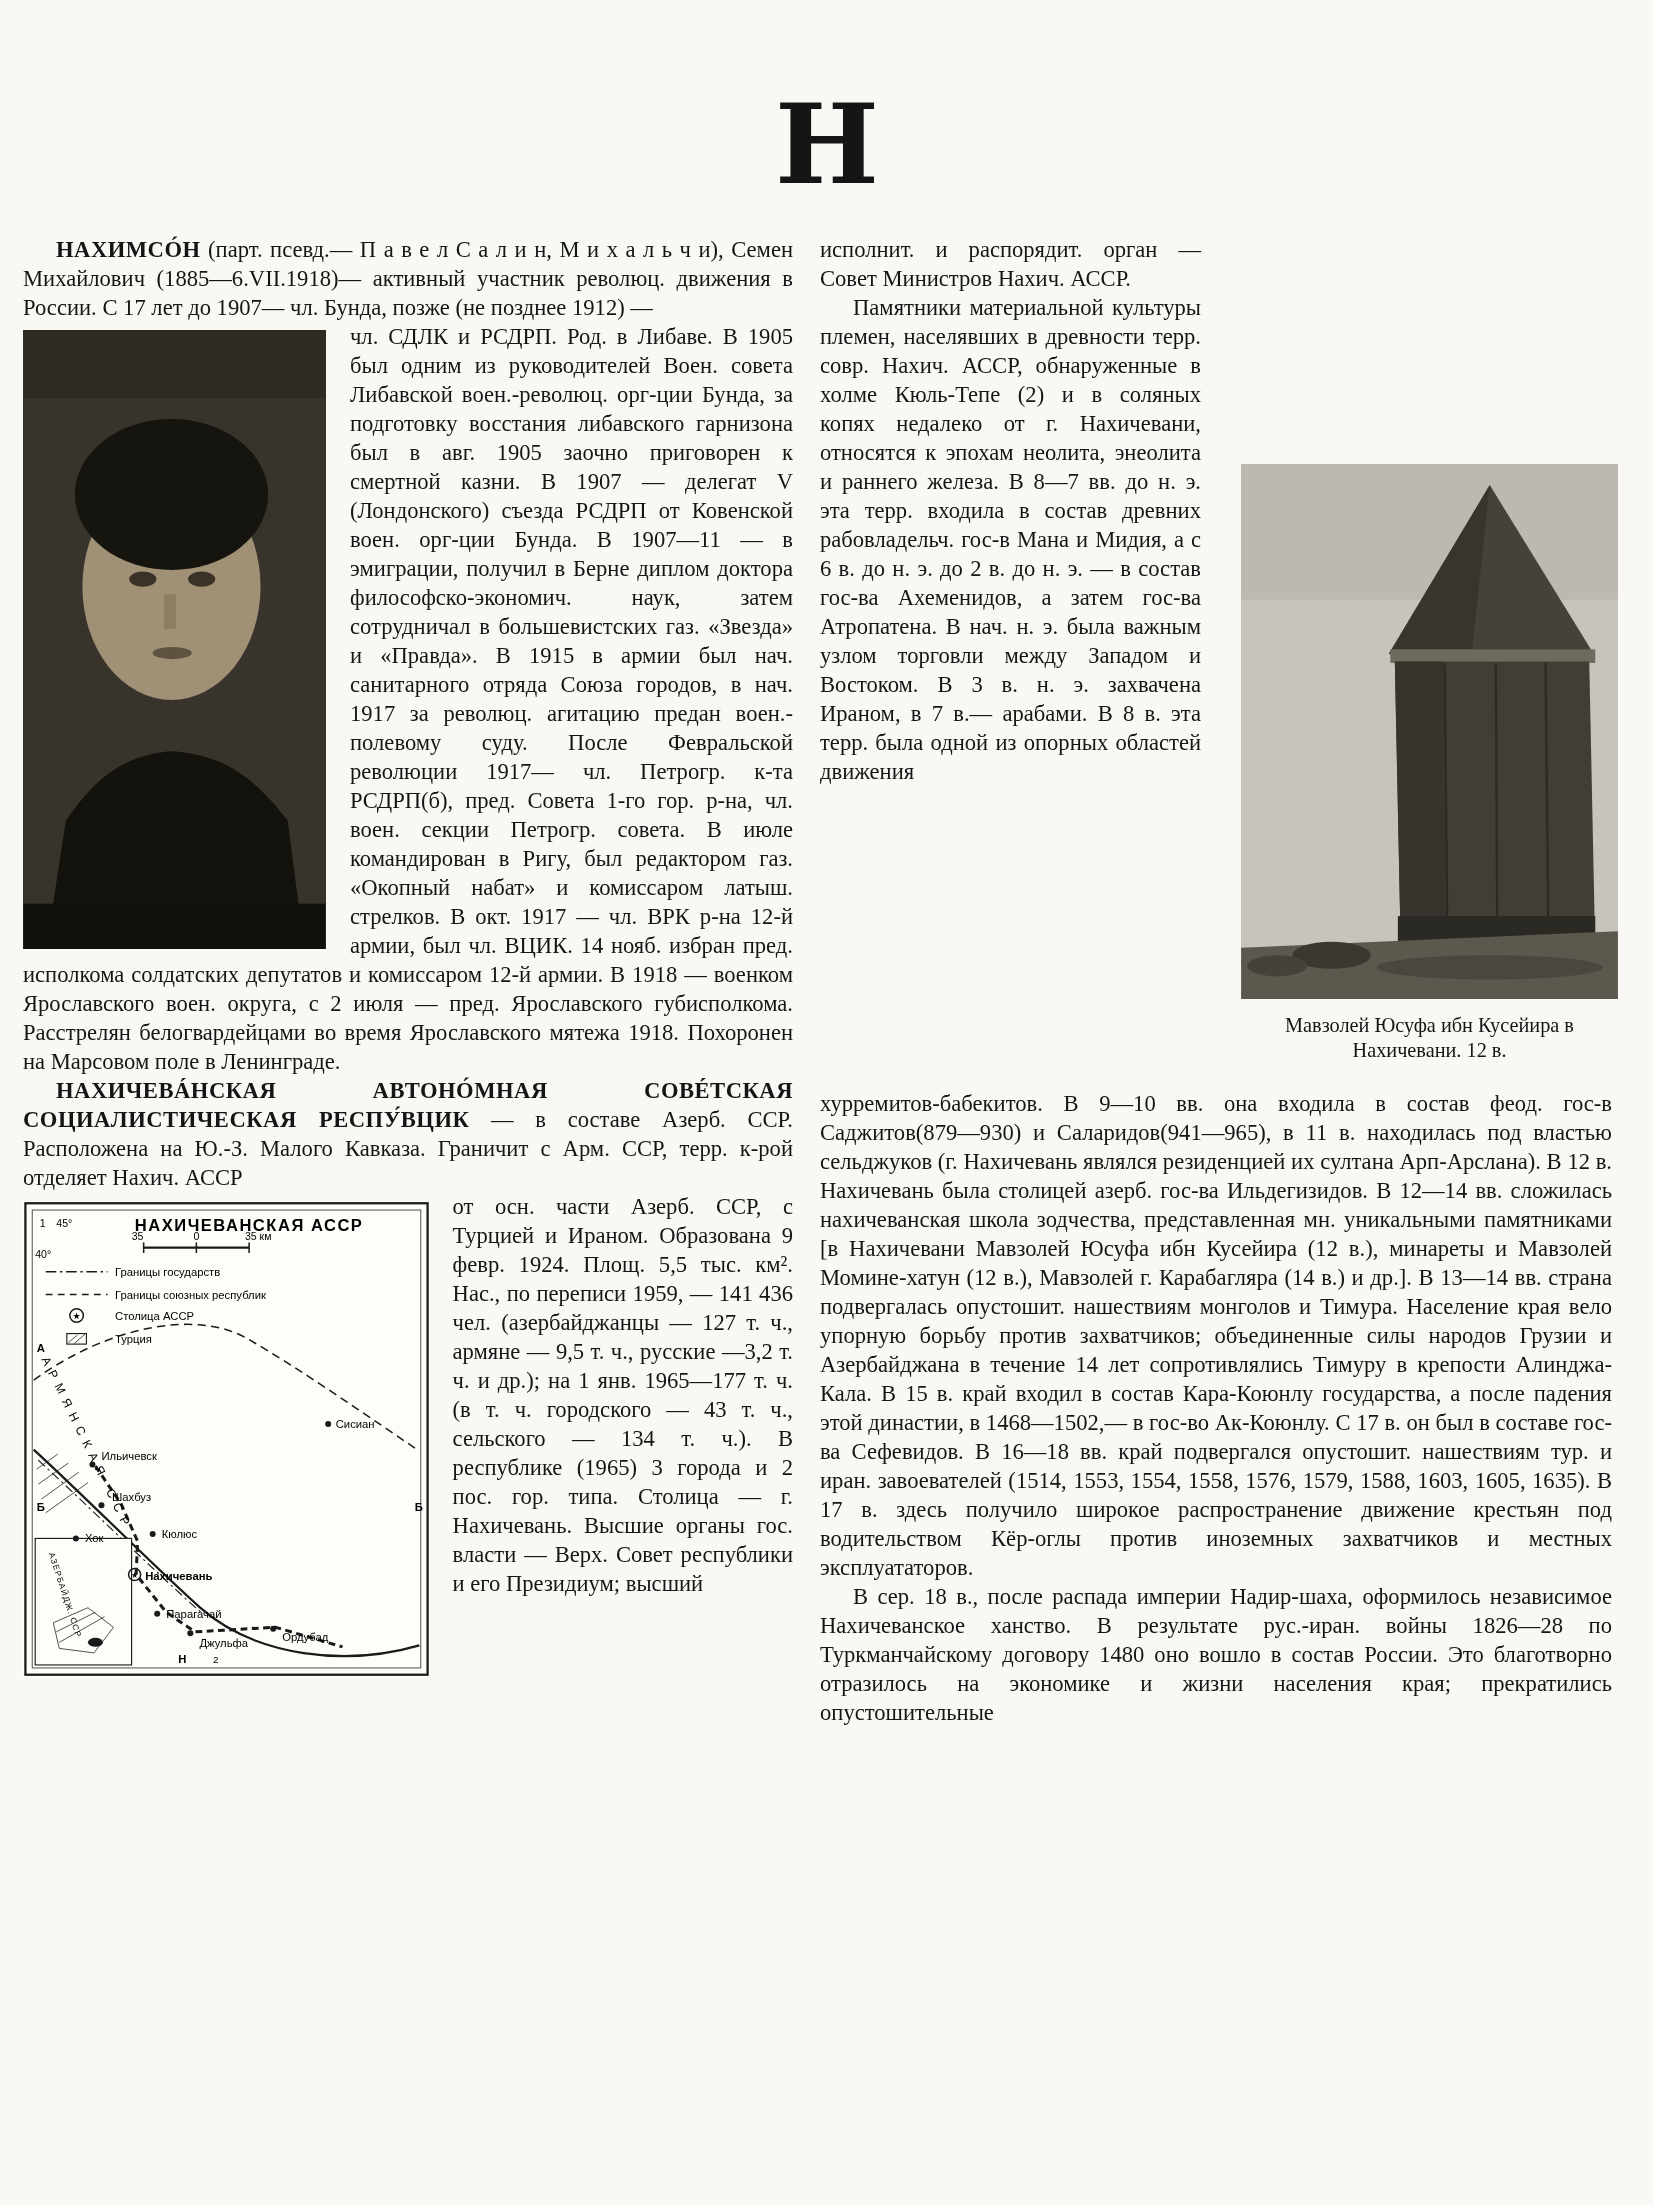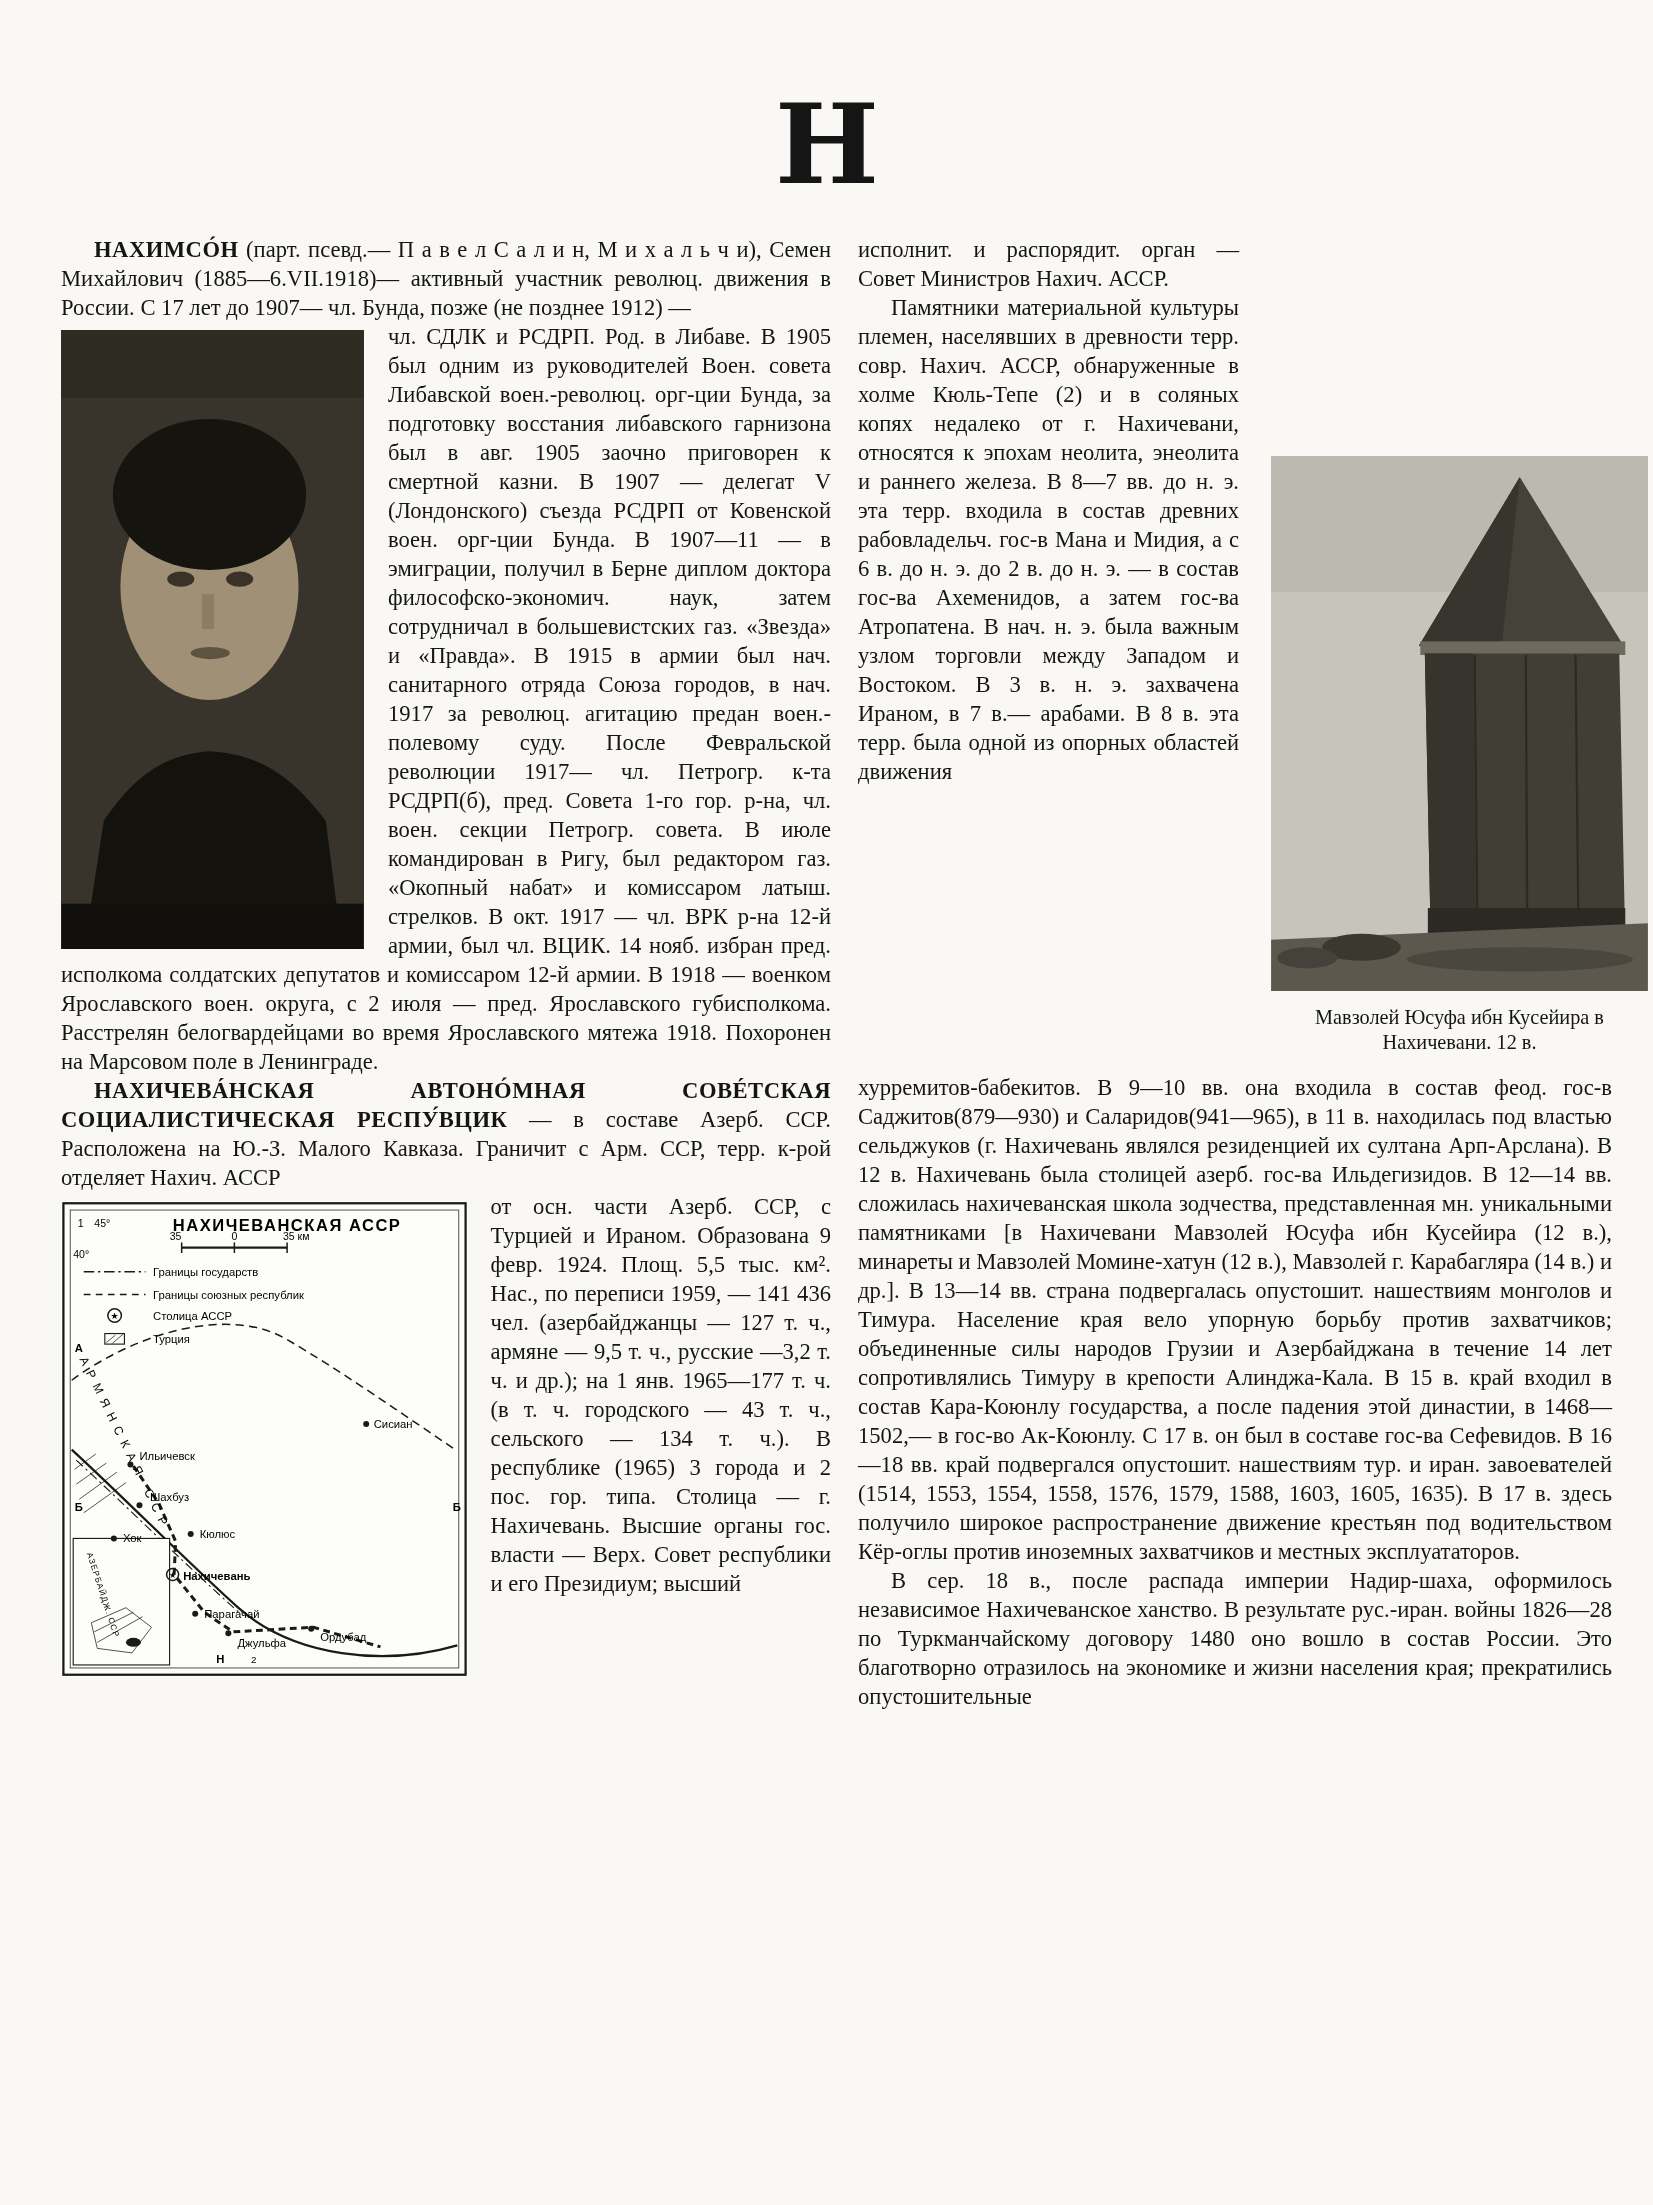--- a/index.html
+++ b/index.html
@@ -7,38 +7,38 @@
   .page {
     width:1654px; height:2205px; margin:0 auto; overflow:hidden; position:relative;
     background:#f9f8f4; color:#151515;
     font-family:"Liberation Serif","DejaVu Serif",serif;
     font-size:22.6px; line-height:29px;
   }
   .big-letter {
     text-align:center; padding-top:90px; font-size:110px; line-height:1;
     font-weight:bold; font-family:"DejaVu Serif",serif;
   }
-  .columns { display:flex; gap:27px; padding:35px 42px 0 61px; }
+  .columns { display:flex; gap:27px; padding:35px 42px 0 23px; }
   .col-left { width:770px; flex:none; }
   .col-right { flex:1; min-width:0; }
   p { margin:0; text-align:justify; }
   .indent { text-indent:33px; }
   .article-title { font-weight:bold; letter-spacing:0.5px; }
   .portrait {
     float:left; width:303px; height:619px; margin:7.5px 24px 7.5px 0;
     background:#35322a;
   }
   .map-figure {
     float:left; width:407px; height:476px; margin:9px 22.6px 6px 0;
     background:#fdfdfa;
   }
   .portrait svg, .photo svg, .map-figure svg { display:block; width:100%; height:100%; }
   .right-top { display:flex; gap:28px; align-items:flex-start; }
   .right-narrow { width:381px; flex:none; }
-  .figure { flex:1; margin:4px; padding-top:217px; }
+  .figure { flex:1; margin:12px; padding-top:217px; }
   .photo { width:377px; height:535px; background:#c6c4bb; }
   .caption {
     width:377px; margin-top:13.6px; text-align:center;
     font-size:20.3px; line-height:25.6px;
   }
   .right-rest { margin-top:13px; }
   .map-text { font-family:"Liberation Sans","DejaVu Sans",sans-serif; }
 </style>
 </head>
 <body>

